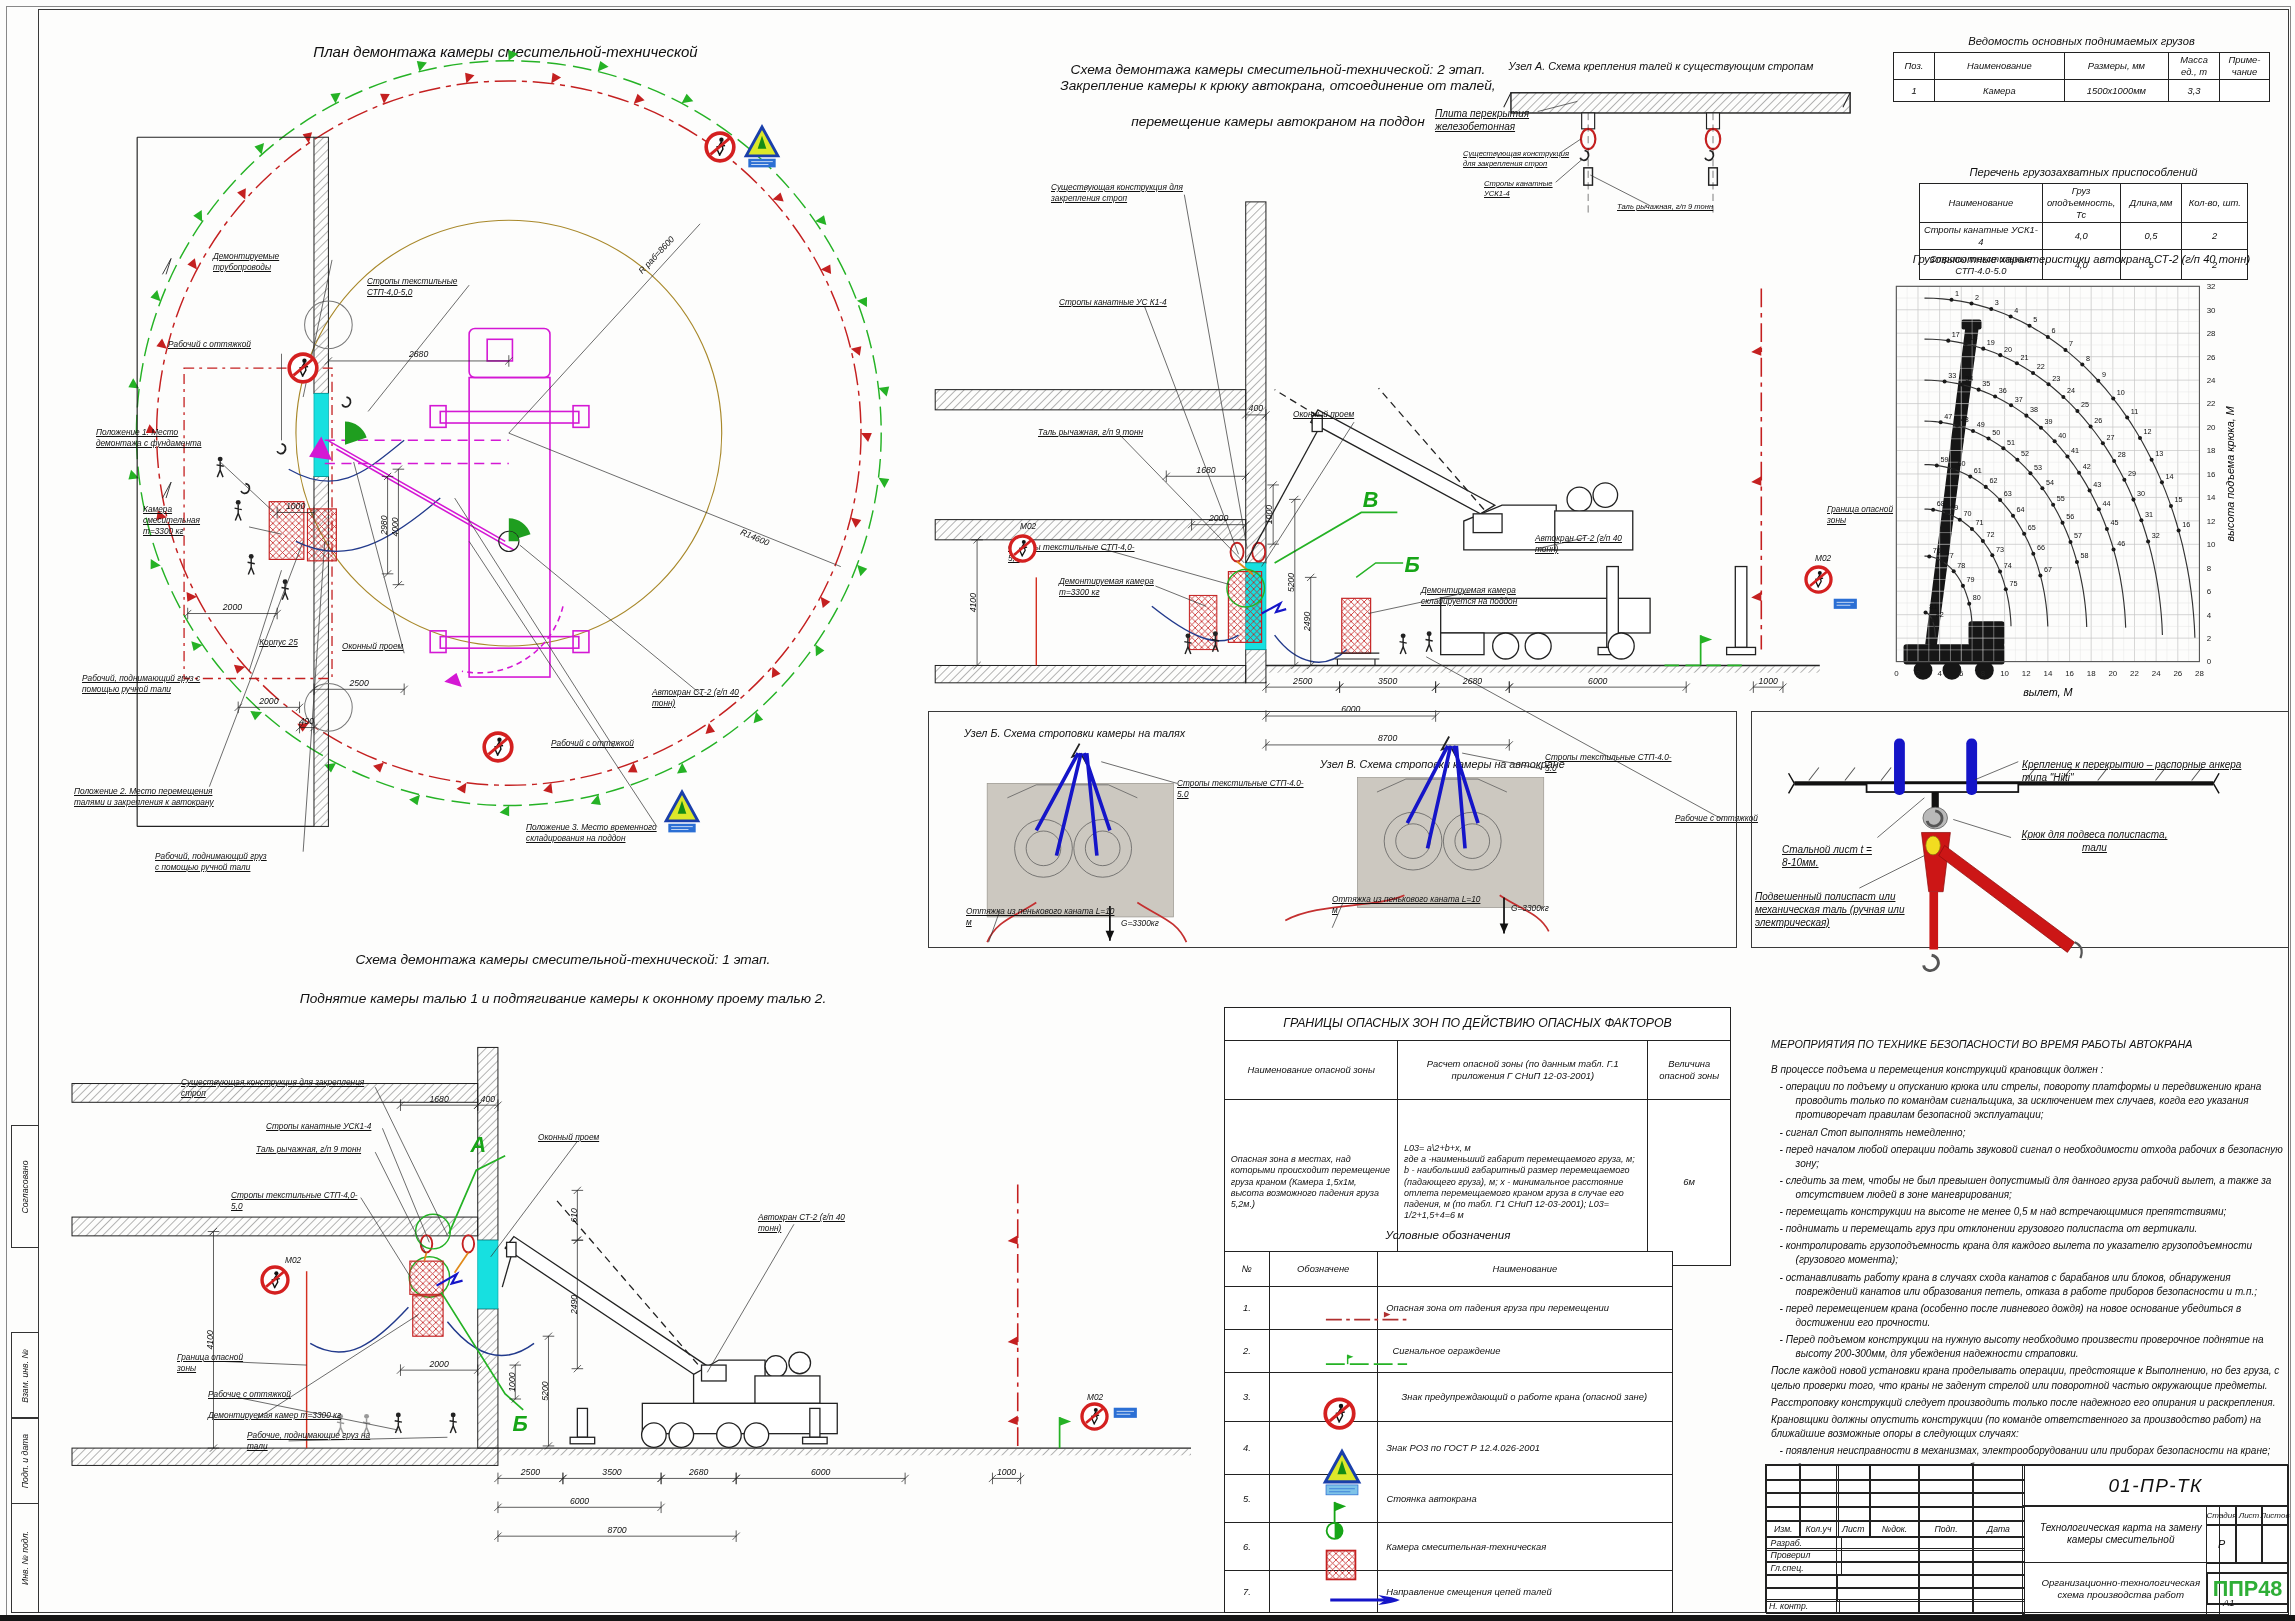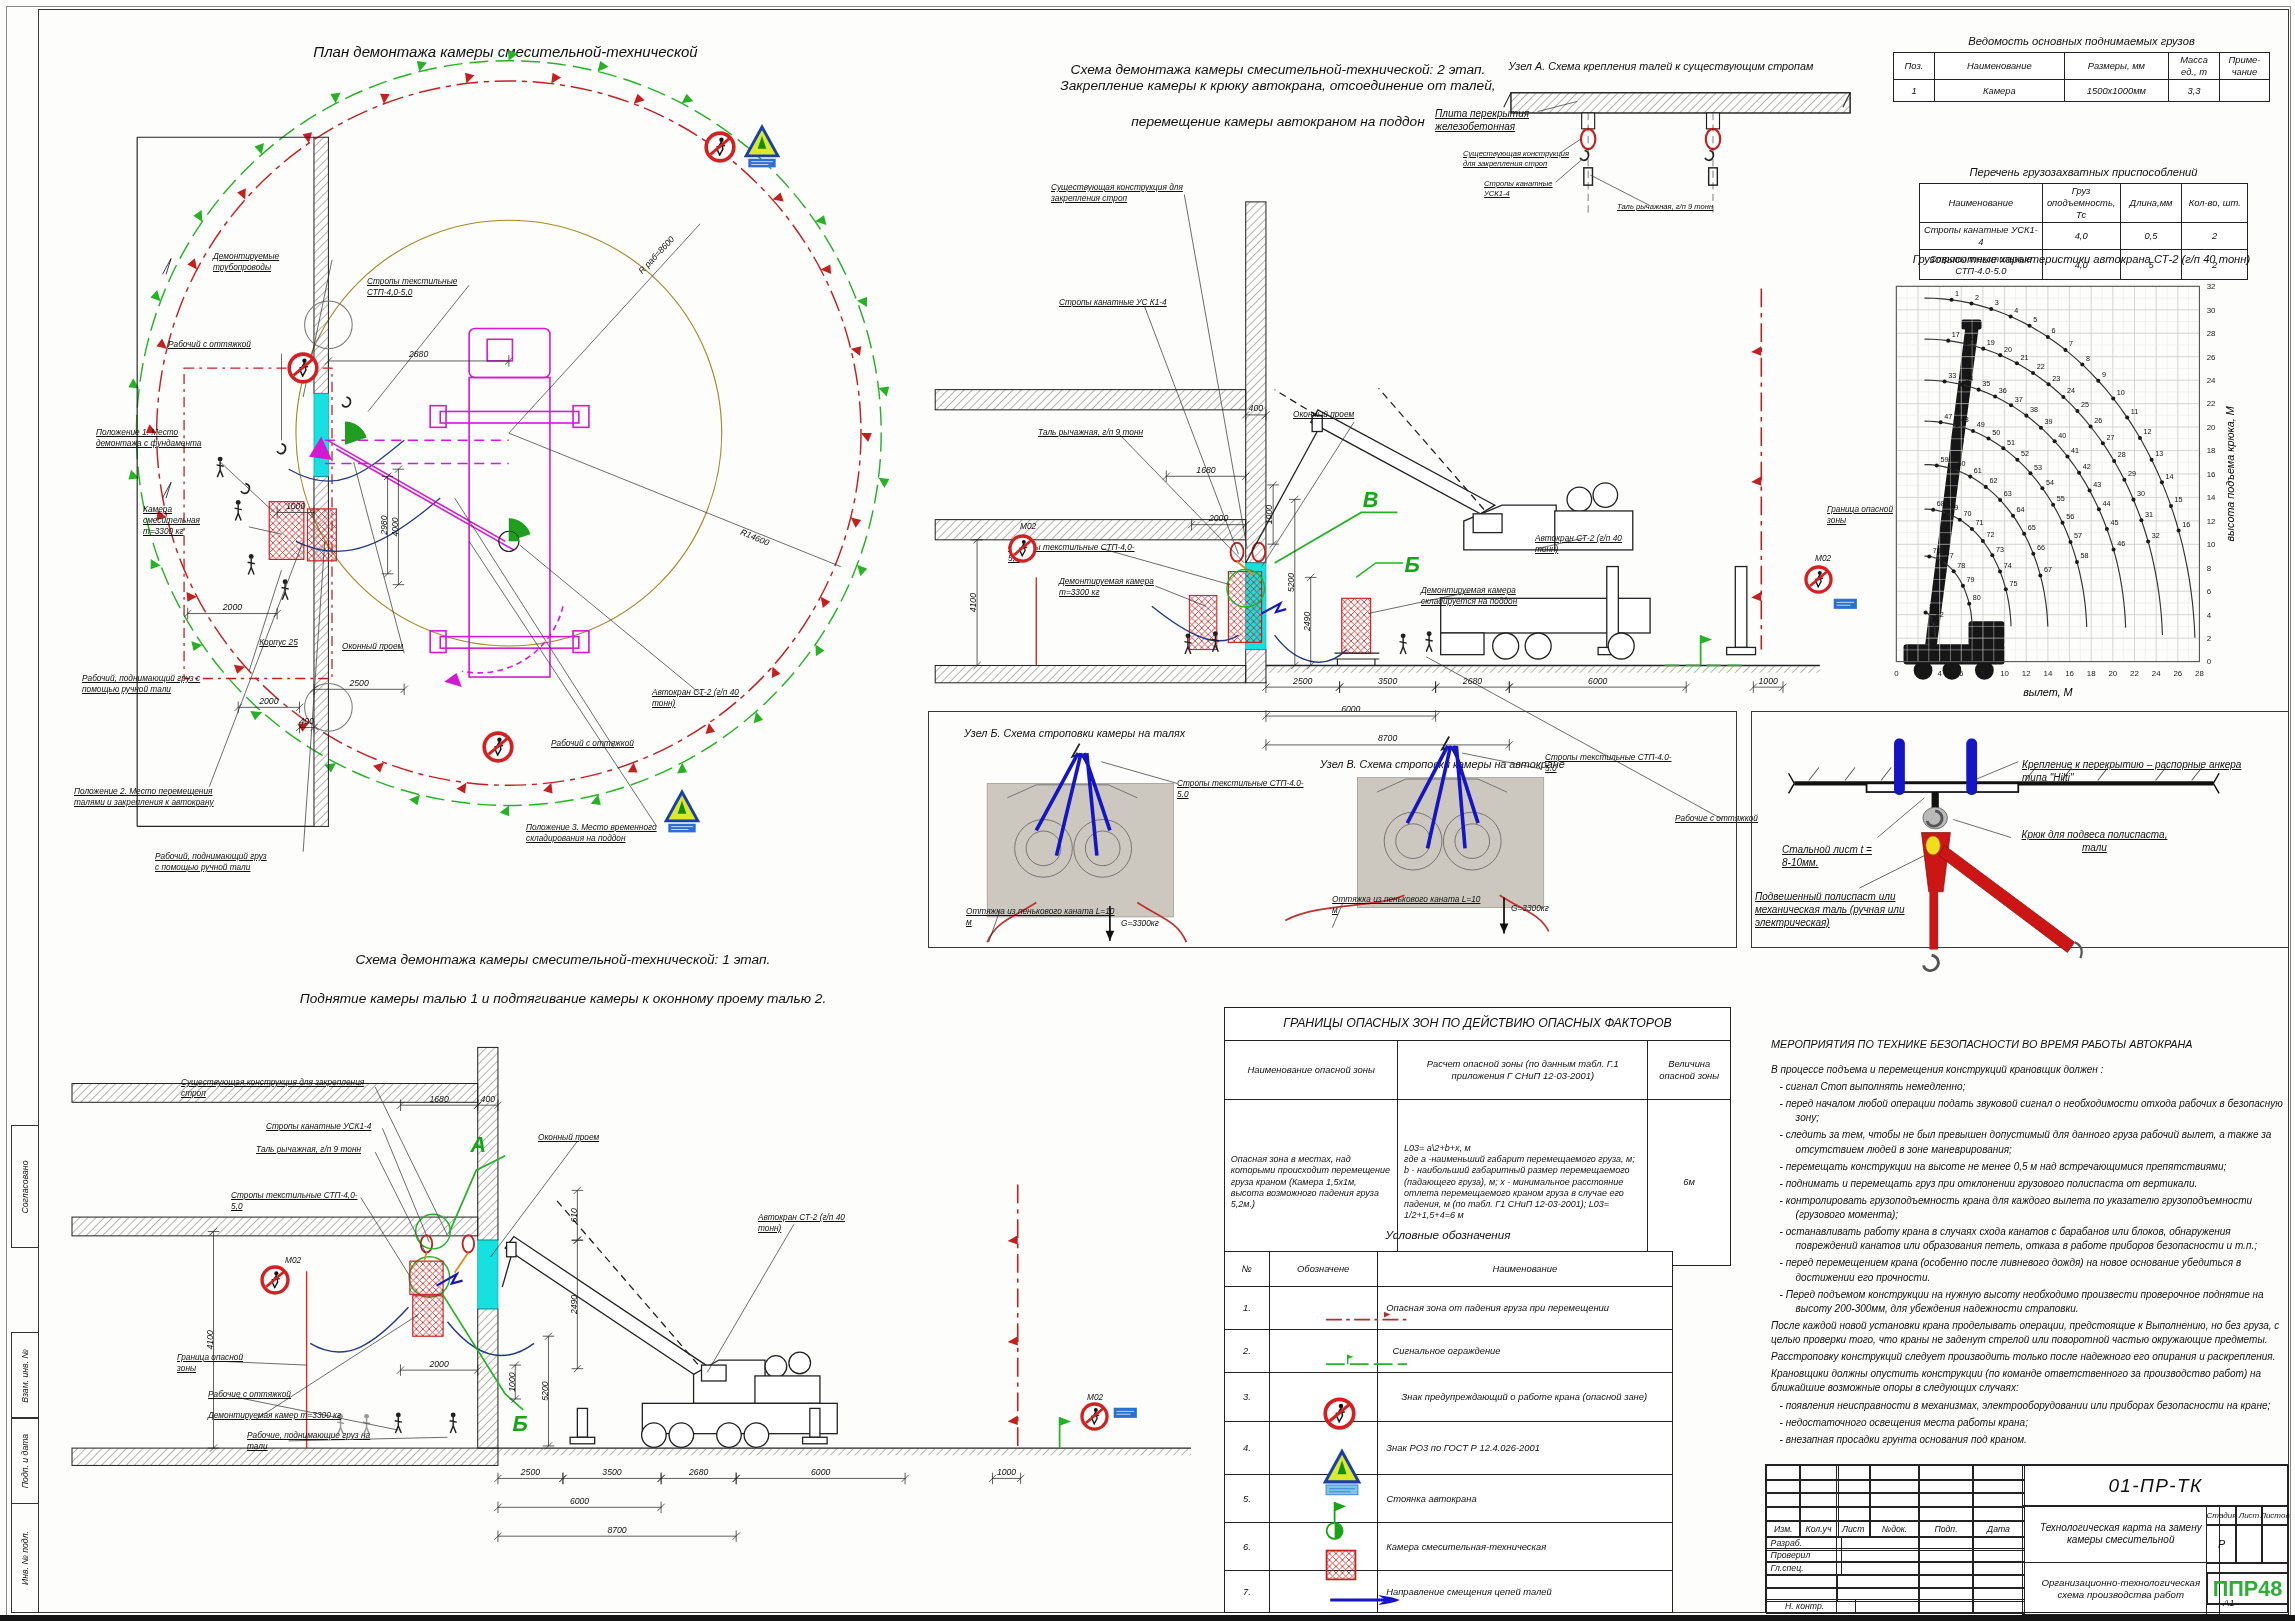--- a/index.html
+++ b/index.html
@@ -1290,20 +1290,21 @@
             </svg></td>
       <td style="text-align:left;padding-left:8.7px;">Направление смещения цепей талей</td>
     </tr>
   </tbody>
     </table>
 
   <div class="safety" style="left:1771px;top:1038px;width:514px;">
     <h3>МЕРОПРИЯТИЯ ПО ТЕХНИКЕ БЕЗОПАСНОСТИ ВО ВРЕМЯ РАБОТЫ АВТОКРАНА</h3>
     <p>В процессе подъема и перемещения конструкций крановщик должен :</p>
     <ul>
+      <li>операции по подъему и опусканию крюка или стрелы, повороту платформы и передвижению крана проводить только по командам сигнальщика, за исключением тех случаев, когда его указания противоречат правилам безопасной эксплуатации;</li>
       <li>сигнал Стоп выполнять немедленно;</li>
       <li>перед началом любой операции подать звуковой сигнал о необходимости отхода рабочих в безопасную зону;</li>
       <li>следить за тем, чтобы не был превышен допустимый для данного груза рабочий вылет, а также за отсутствием людей в зоне маневрирования;</li>
       <li>перемещать конструкции на высоте не менее 0,5 м над встречающимися препятствиями;</li>
       <li>поднимать и перемещать груз при отклонении грузового полиспаста от вертикали.</li>
       <li>контролировать грузоподъемность крана для каждого вылета по указателю грузоподъемности (грузового момента);</li>
       <li>останавливать работу крана в случаях схода канатов с барабанов или блоков, обнаружения повреждений канатов или образования петель, отказа в работе приборов безопасности и т.п.;</li>
       <li>перед перемещением крана (особенно после ливневого дождя) на новое основание убедиться в достижении его прочности.</li>
       <li>Перед подъемом конструкции на нужную высоту необходимо произвести проверочное поднятие на высоту 200-300мм, для убеждения надежности страповки.</li>
     </ul>
@@ -1363,21 +1364,21 @@
       <div class="cell" style="left:152px;top:96px;width:54px;height:12.7px;"></div>
       <div class="cell" style="left:206px;top:96px;width:51px;height:12.7px;"></div>
     <div class="cell" style="left:0;top:109px;width:70px;height:12.7px;"></div>
     <div class="cell" style="left:70px;top:109px;width:82px;height:12.7px;"></div>
       <div class="cell" style="left:152px;top:109px;width:54px;height:12.7px;"></div>
       <div class="cell" style="left:206px;top:109px;width:51px;height:12.7px;"></div>
     <div class="cell" style="left:0;top:122px;width:70px;height:12.7px;"></div>
     <div class="cell" style="left:70px;top:122px;width:82px;height:12.7px;"></div>
       <div class="cell" style="left:152px;top:122px;width:54px;height:12.7px;"></div>
       <div class="cell" style="left:206px;top:122px;width:51px;height:12.7px;"></div>
-    <div class="cell" style="left:0;top:134px;width:70px;height:13px;justify-content:flex-start;padding-left:18px;">Н. контр.</div>
+    <div class="cell" style="left:0;top:134px;width:70px;height:13px;justify-content:flex-start;padding-left:2px;">Н. контр.</div>
     <div class="cell" style="left:70px;top:134px;width:82px;height:13px;"></div>
       <div class="cell" style="left:152px;top:134px;width:54px;height:13px;"></div>
       <div class="cell" style="left:206px;top:134px;width:51px;height:13px;"></div>
 
     <div class="cell" style="left:256px;top:0;width:265px;height:40px;font-size:19px;letter-spacing:1.4px;">01-ПР-ТК</div>
     <div class="cell" style="left:256px;top:40px;width:184px;height:56px;font-size:10px;padding:0 5.8px;">Технологическая карта на замену камеры смесительной</div>
     <div class="cell" style="left:256px;top:97px;width:184px;height:51px;font-size:9.7px;padding:0 5.8px;">Организационно-технологическая схема производства работ</div>
     <div class="cell" style="left:440px;top:40px;width:29px;height:19px;font-size:8px;">Стадия</div>
     <div class="cell" style="left:469px;top:40px;width:26px;height:19px;font-size:8px;">Лист</div>
     <div class="cell" style="left:495px;top:40px;width:26px;height:19px;font-size:8px;">Листов</div>

